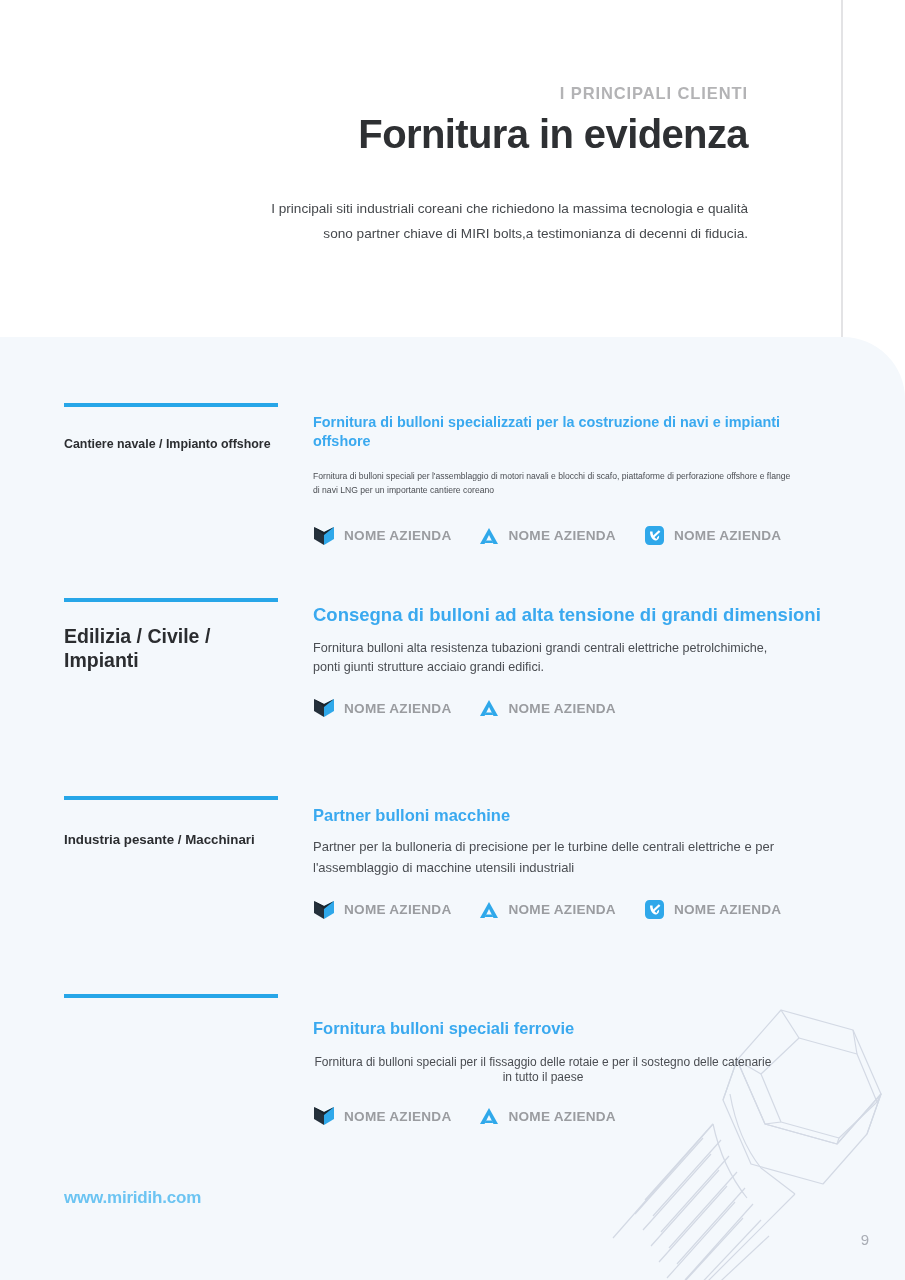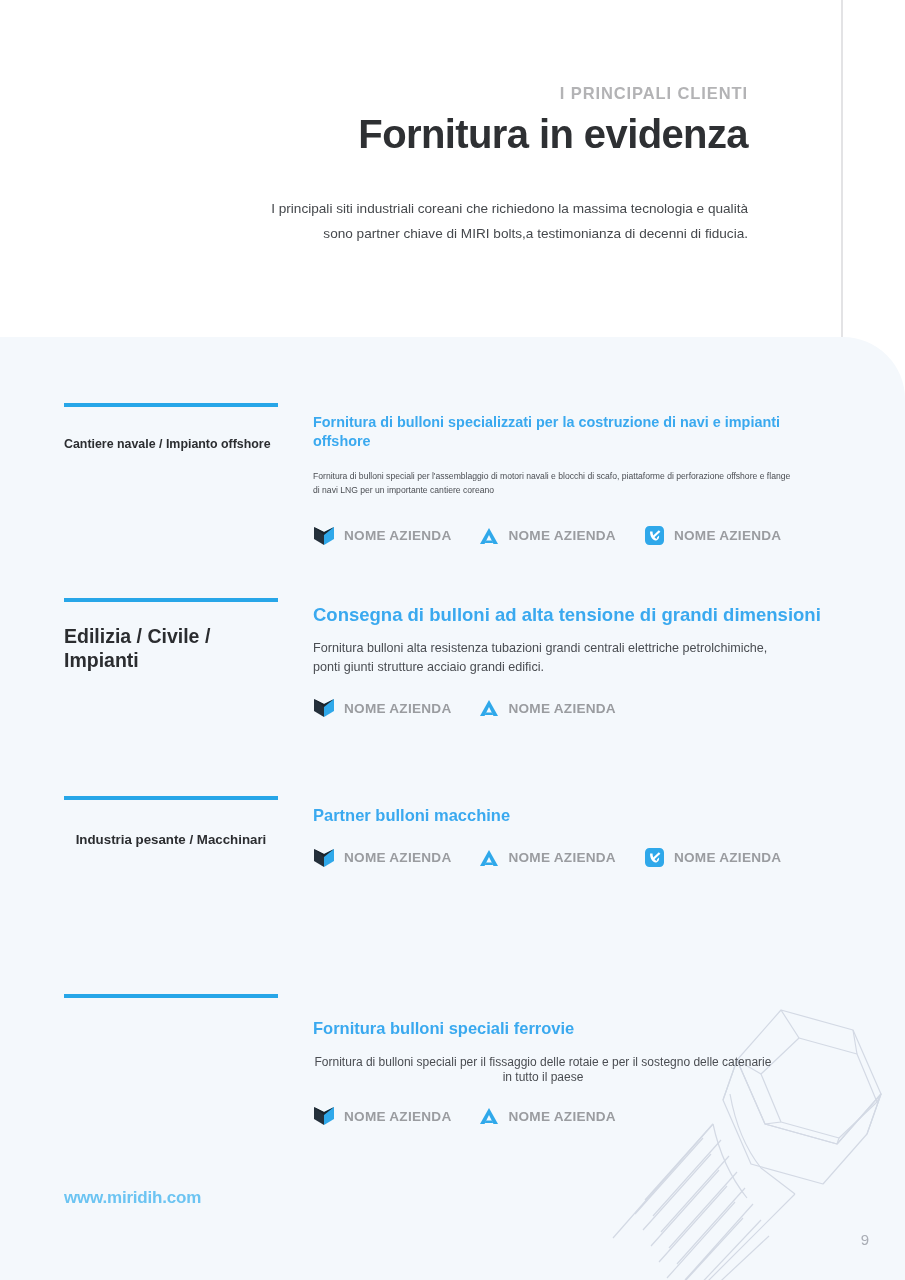--- a/index.html
+++ b/index.html
@@ -128,21 +128,21 @@
   .r1 .sec-desc { font-size:8.6px; line-height:13.5px; margin-top:20px; width:480px; }
   .r1 .logos { margin-top:28px; }
 
   .r2 { top:261px; }
   .r2 .cat { font-size:19.5px; margin-top:22px; }
   .r2 .sec-title { font-size:18.5px; margin-top:5px; }
   .r2 .sec-desc { font-size:12.6px; line-height:19px; margin-top:12px; width:475px; }
   .r2 .logos { margin-top:21px; }
 
   .r3 { top:459px; }
-  .r3 .cat { font-size:13.3px; margin-top:32px;text-align:center; }
+  .r3 .cat { font-size:13.3px; margin-top:32px; }
   .r3 .sec-title { font-size:16.5px; margin-top:9px; }
   .r3 .sec-desc { font-size:13px; line-height:20.5px; margin-top:11px; width:480px; }
   .r3 .logos { margin-top:21px; }
 
   .r4 { top:657px; }
   .r4 .cat { font-size:17.5px; margin-top:28px; }
   .r4 .sec-title { font-size:16.5px; margin-top:24px; }
   .r4 .sec-desc { font-size:12px; line-height:15px; margin-top:16px; width:460px;text-align:center; }
   .r4 .logos { margin-top:21px; }
 
@@ -277,20 +277,21 @@
       </div>
     </div>
 
     <div class="row r3">
       <div class="row-left">
         <div class="rule"></div>
         <div class="cat">Industria pesante / Macchinari</div>
       </div>
       <div class="row-right">
         <div class="sec-title">Partner bulloni macchine</div>
+        <div class="sec-desc">Partner per la bulloneria di precisione per le turbine delle centrali elettriche e per l'assemblaggio di macchine utensili industriali</div>
         <div class="logos">
           <div class="logo">
             <span>
               <svg width="22" height="20" viewBox="0 0 22 20">
                   <path d="M1 1 L11 6 L11 19 L1 13 Z" fill="#24303b"></path>
                   <path d="M21 1 L11 6 L11 19 L21 13 Z" fill="#2fa8ea"></path>
                   <path d="M1 1 L11 6 L21 1 L11 9 Z" fill="#1b242c"></path>
                 </svg>
             </span>
             <span class="logo-label">NOME AZIENDA</span>

